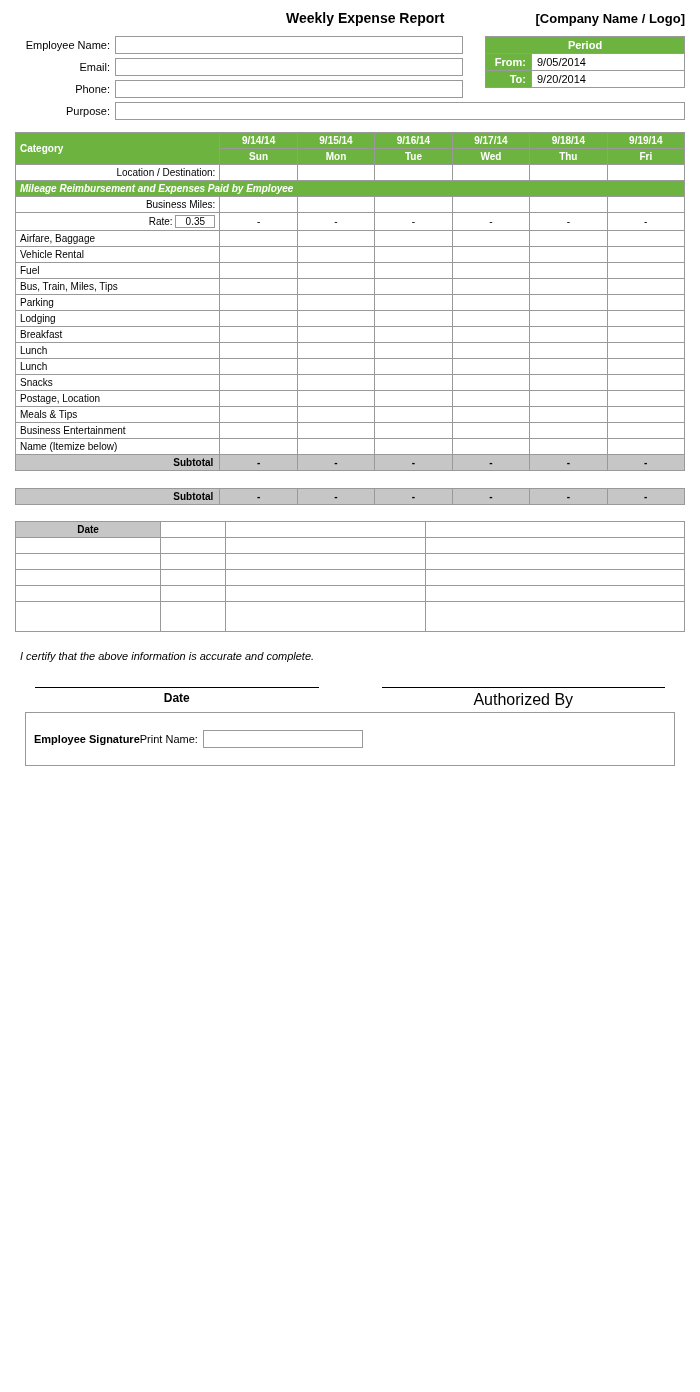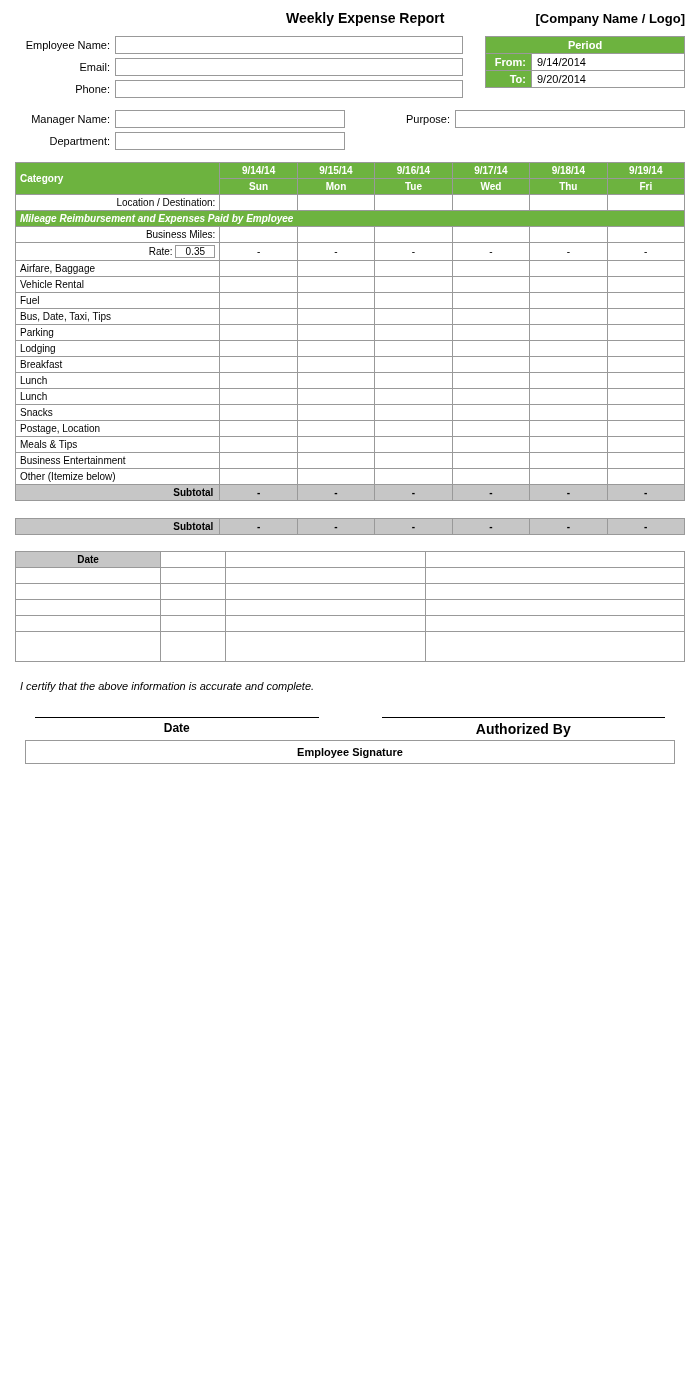--- a/index.html
+++ b/index.html
@@ -32,21 +32,21 @@
       font-size: 13px;
       font-weight: bold;
       color: #000;
       white-space: nowrap;
     }
 
     
     .info-section {
       display: flex;
       gap: 22px;
-      margin-bottom: 8px;
+      margin-bottom: 0;
     }
     .info-left {
       flex: 1;
     }
     .info-right {
       width: 200px;
     }
     .info-row {
       display: flex;
       align-items: center;
@@ -231,41 +231,31 @@
       <div class="info-row">
         <div class="info-label">Phone:</div>
         <input class="info-input" type="text" style="">
       </div>
     </div>
     <div class="info-right">
       <div class="period-box">
         <div class="period-header">Period</div>
         <div class="period-row">
           <div class="period-cell-label">From:</div>
-          <div class="period-cell-value">9/14/2014</div>
+          <div class="period-cell-value">9/05/2014</div>
         </div>
         <div class="period-row">
           <div class="period-cell-label">To:</div>
           <div class="period-cell-value">9/20/2014</div>
         </div>
       </div>
     </div>
   </div>
 
   <div class="mgr-section">
-    <div class="mgr-left">
-      <div class="info-row">
-        <div class="info-label">Manager Name:</div>
-        <input class="info-input" type="text" style="">
-      </div>
-      <div class="info-row">
-        <div class="info-label">Department:</div>
-        <input class="info-input" type="text" style="">
-      </div>
-    </div>
     <div class="mgr-right">
       <div class="info-row">
         <div class="info-label">Purpose:</div>
         <input class="info-input" type="text" style="">
       </div>
     </div>
   </div>
 
   <table class="main-table">
 
@@ -348,21 +338,21 @@
       <tr>
         <td class="col-category">Fuel</td>
         <td class="col-day" contenteditable="true" style=""></td>
         <td class="col-day" contenteditable="true" style=""></td>
         <td class="col-day" contenteditable="true" style=""></td>
         <td class="col-day" contenteditable="true" style=""></td>
         <td class="col-day" contenteditable="true" style=""></td>
         <td class="col-day" contenteditable="true" style=""></td>
       </tr>
       <tr>
-        <td class="col-category">Bus, Date, Taxi, Tips</td>
+        <td class="col-category">Bus, Train, Miles, Tips</td>
         <td class="col-day" contenteditable="true" style=""></td>
         <td class="col-day" contenteditable="true" style=""></td>
         <td class="col-day" contenteditable="true" style=""></td>
         <td class="col-day" contenteditable="true" style=""></td>
         <td class="col-day" contenteditable="true" style=""></td>
         <td class="col-day" contenteditable="true" style=""></td>
       </tr>
       <tr>
         <td class="col-category">Parking</td>
         <td class="col-day" contenteditable="true" style=""></td>
@@ -438,21 +428,21 @@
       <tr>
         <td class="col-category">Business Entertainment</td>
         <td class="col-day" contenteditable="true" style=""></td>
         <td class="col-day" contenteditable="true" style=""></td>
         <td class="col-day" contenteditable="true" style=""></td>
         <td class="col-day" contenteditable="true" style=""></td>
         <td class="col-day" contenteditable="true" style=""></td>
         <td class="col-day" contenteditable="true" style=""></td>
       </tr>
       <tr>
-        <td class="col-category">Other (Itemize below)</td>
+        <td class="col-category">Name (Itemize below)</td>
         <td class="col-day" contenteditable="true" style=""></td>
         <td class="col-day" contenteditable="true" style=""></td>
         <td class="col-day" contenteditable="true" style=""></td>
         <td class="col-day" contenteditable="true" style=""></td>
         <td class="col-day" contenteditable="true" style=""></td>
         <td class="col-day" contenteditable="true" style=""></td>
       </tr>
 
       <tr class="subtotal-row">
         <td class="col-category subtotal-row" style="text-align:right;">Subtotal</td>
@@ -531,21 +521,25 @@
 
   <div style="padding: 0 10px;">
 
     <div style="display:flex; justify-content:space-between; margin-bottom:3px; padding:0 10px;">
       <div style="width:45%; text-align:center;">
         <div style="border-top:1px solid #000; margin-bottom:3px;"></div>
         <div style="font-weight:bold;font-size:12px;">Date</div>
       </div>
       <div style="width:45%; text-align:center;">
         <div style="border-top:1px solid #000; margin-bottom:3px;"></div>
-        <div style="font-weight:bold;font-size:14px;">Authorized By</div>
+        <div style="font-weight:normal;font-size:16px;">Authorized By</div>
       </div>
     </div>
 
-    <div style="border:1px solid #999; padding:5px 8px; display:flex; justify-content:flex-end; align-items:center;flex-direction:column;">
+    <div style="border:1px solid #999; padding:17px 8px; display:flex; justify-content:flex-start; align-items:center;">
       <div style="font-weight:bold; font-size:11px;">Employee Signature</div>
+      <div style="display:flex; align-items:center; gap:5px;">
+        <span style="font-size:11px;">Print Name:</span>
+        <input type="text" style="border: 1px solid rgb(153, 153, 153); width: 160px; height: 18px;">
+      </div>
     </div>
   </div>
 </div>
 
 </body></html>

